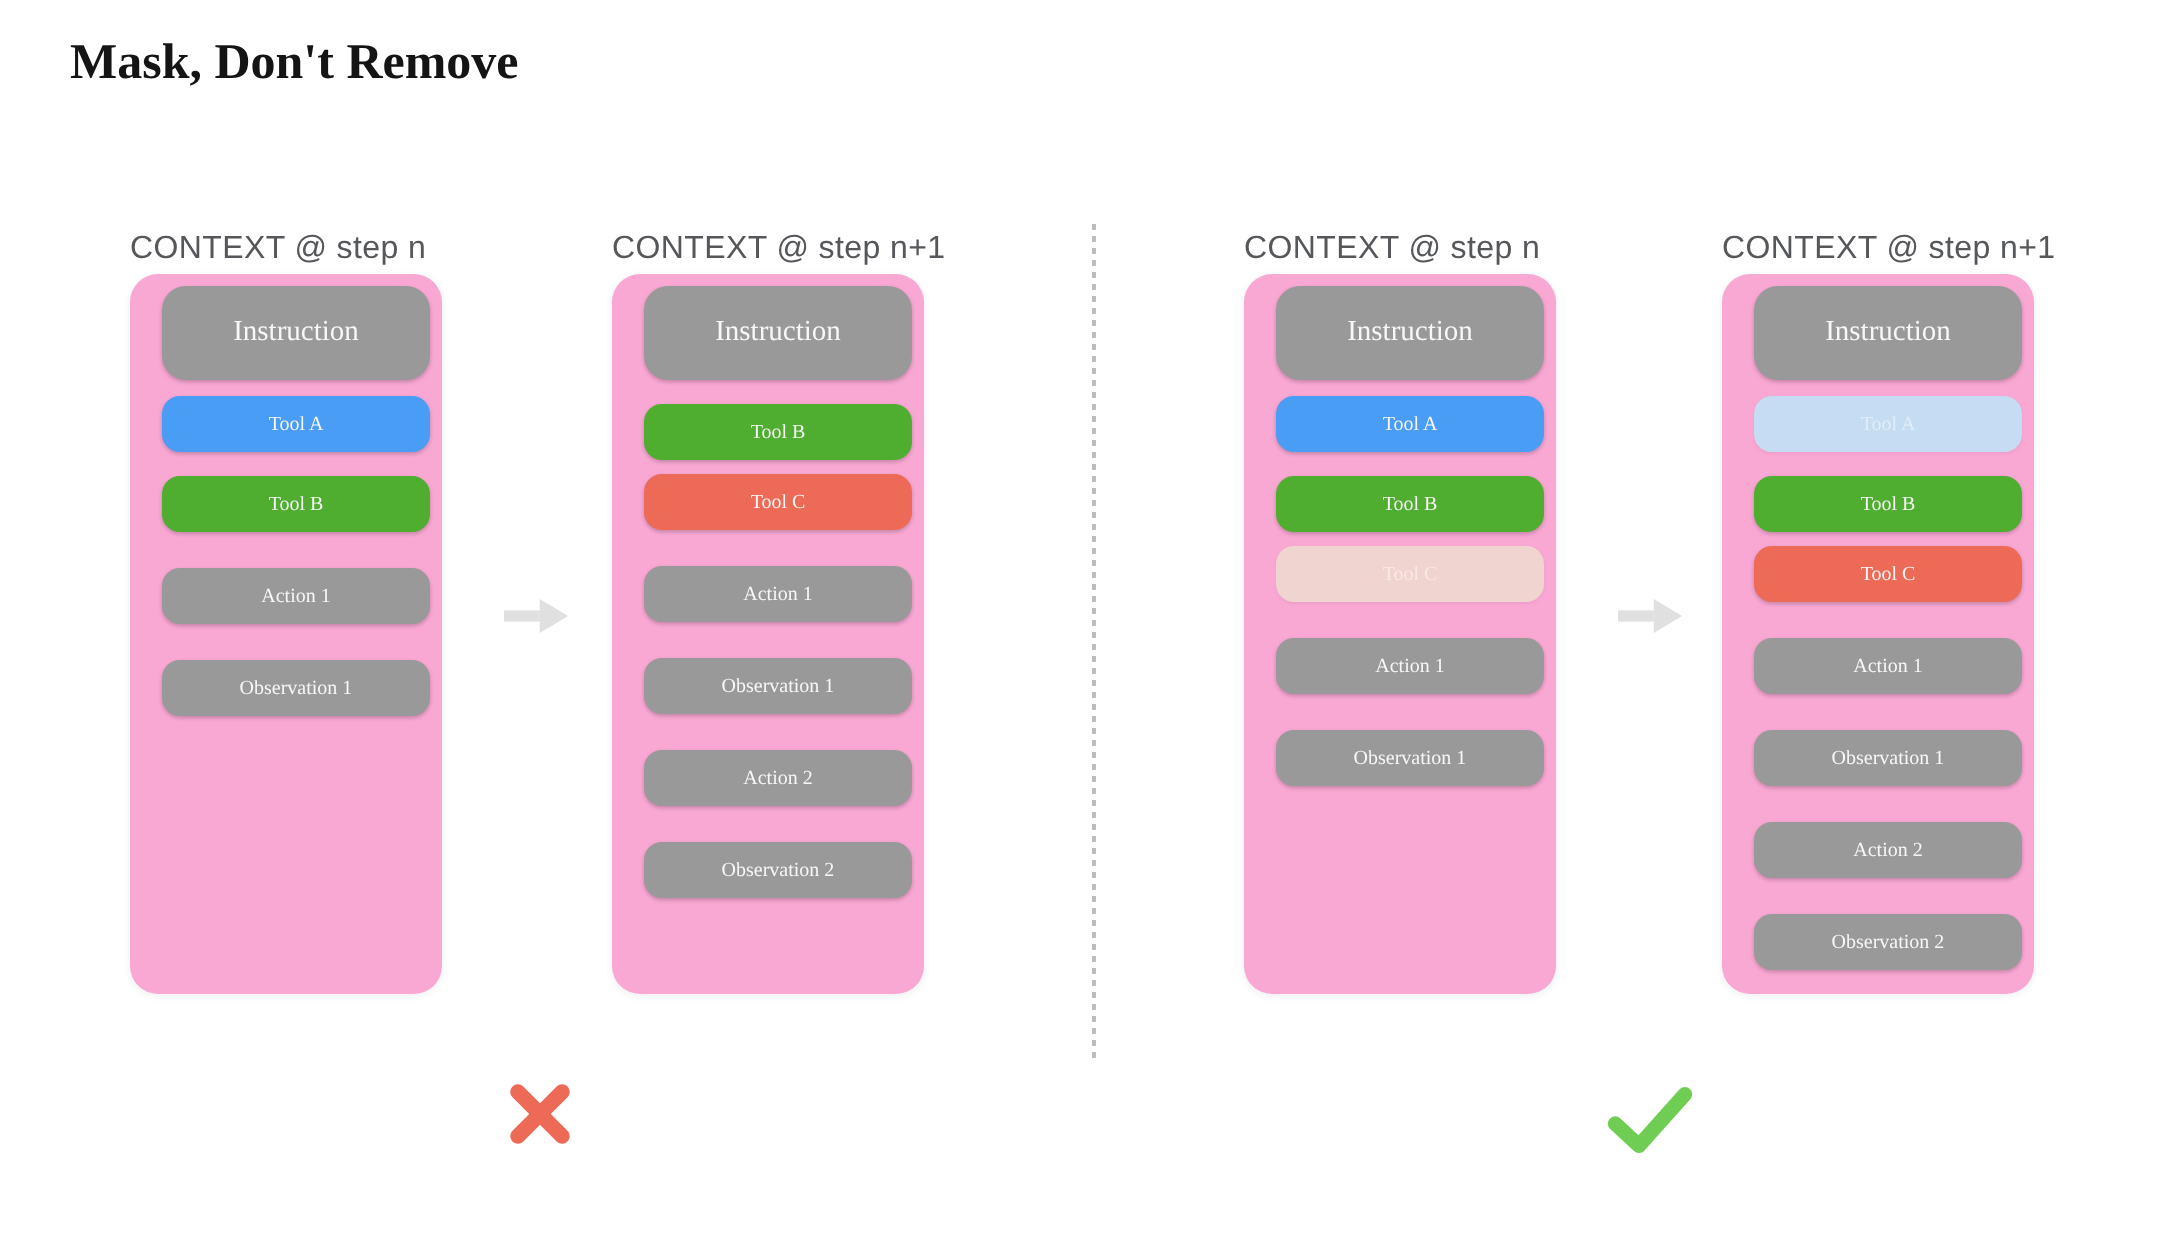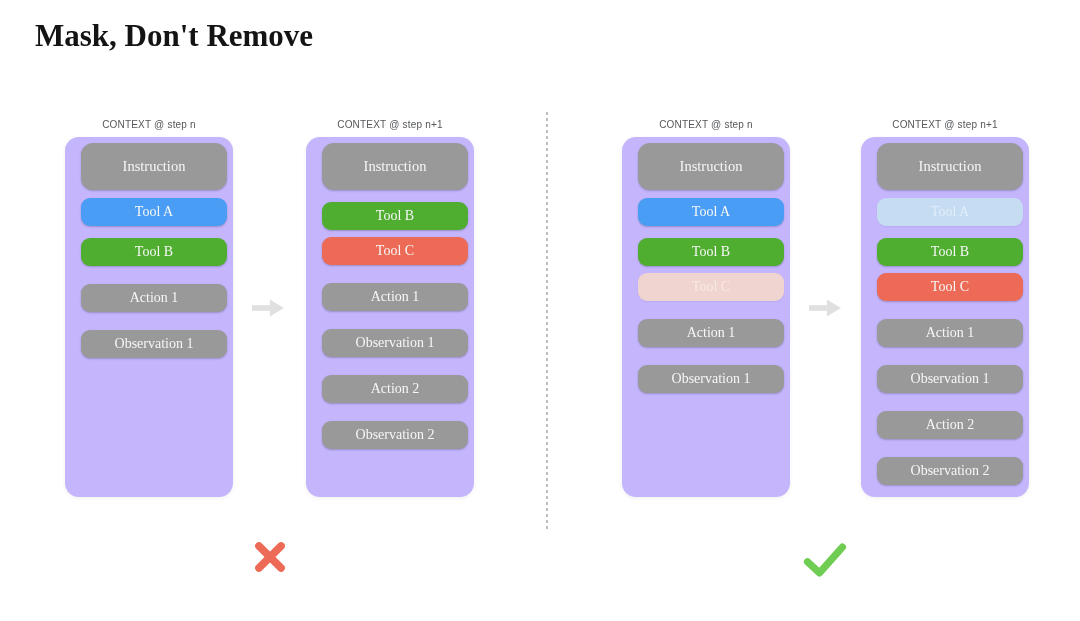--- a/index.html
+++ b/index.html
@@ -1,36 +1,36 @@
 <!DOCTYPE html>
 <html><head>
 <meta charset="utf-8">
 <style>
   html,body{margin:0;padding:0;background:#ffffff;}
   body{position:relative;width:1080px;height:621px;overflow:hidden;
        font-family:"Liberation Sans","DejaVu Sans",sans-serif;}
 
   .figure-title{position:absolute;left:35px;top:18px;
     font-family:"Liberation Serif","DejaVu Serif",serif;
-    font-weight:700;font-size:31px;color:#141414;}
+    font-weight:700;font-size:25px;color:#141414;}
 
   .col{position:absolute;top:118px;width:168px;}
   .col-1{left:65px;} .col-2{left:306px;} .col-3{left:622px;} .col-4{left:861px;}
 
-  .panel-header{width:100%;text-align:center;font-size:10px;color:#55575a;
+  .panel-header{width:100%;font-size:16px;color:#55575a;
     letter-spacing:.2px;line-height:13px;}
 
-  .panel{margin-top:6px;width:168px;height:360px;background:#c4b5fd;
+  .panel{margin-top:6px;width:156px;height:360px;background:#f9a8d4;
     border-radius:14px;padding-top:6px;box-sizing:border-box;
     box-shadow:0 1px 4px rgba(0,0,0,.07);padding-left:10px;}
 
   .pill{height:28px;margin:0 6px 7px 6px;border-radius:9px;
     display:flex;align-items:center;justify-content:center;
     font-family:"Liberation Serif","DejaVu Serif",serif;
-    font-size:14px;color:#f7f7f7;
+    font-size:10px;color:#f7f7f7;
     box-shadow:0 1px 2px rgba(0,0,0,.22);}
   .v-instruction{background:#999999;height:47px;border-radius:12px;
     margin-bottom:8px;font-size:14.5px;}
   .v-gray{background:#999999;margin-top:18px;}
   .v-blue{background:#4a9df4;}
   .v-green{background:#4fad30;margin-top:12px;}
   .v-red{background:#ec6a56;}
   .v-blue-faded{background:#c6dcf2;color:#e1edfa;box-shadow:0 1px 2px rgba(0,0,0,.06);}
   .v-red-faded{background:#efd4cf;color:#f9e9e6;box-shadow:0 1px 2px rgba(0,0,0,.06);}
 

